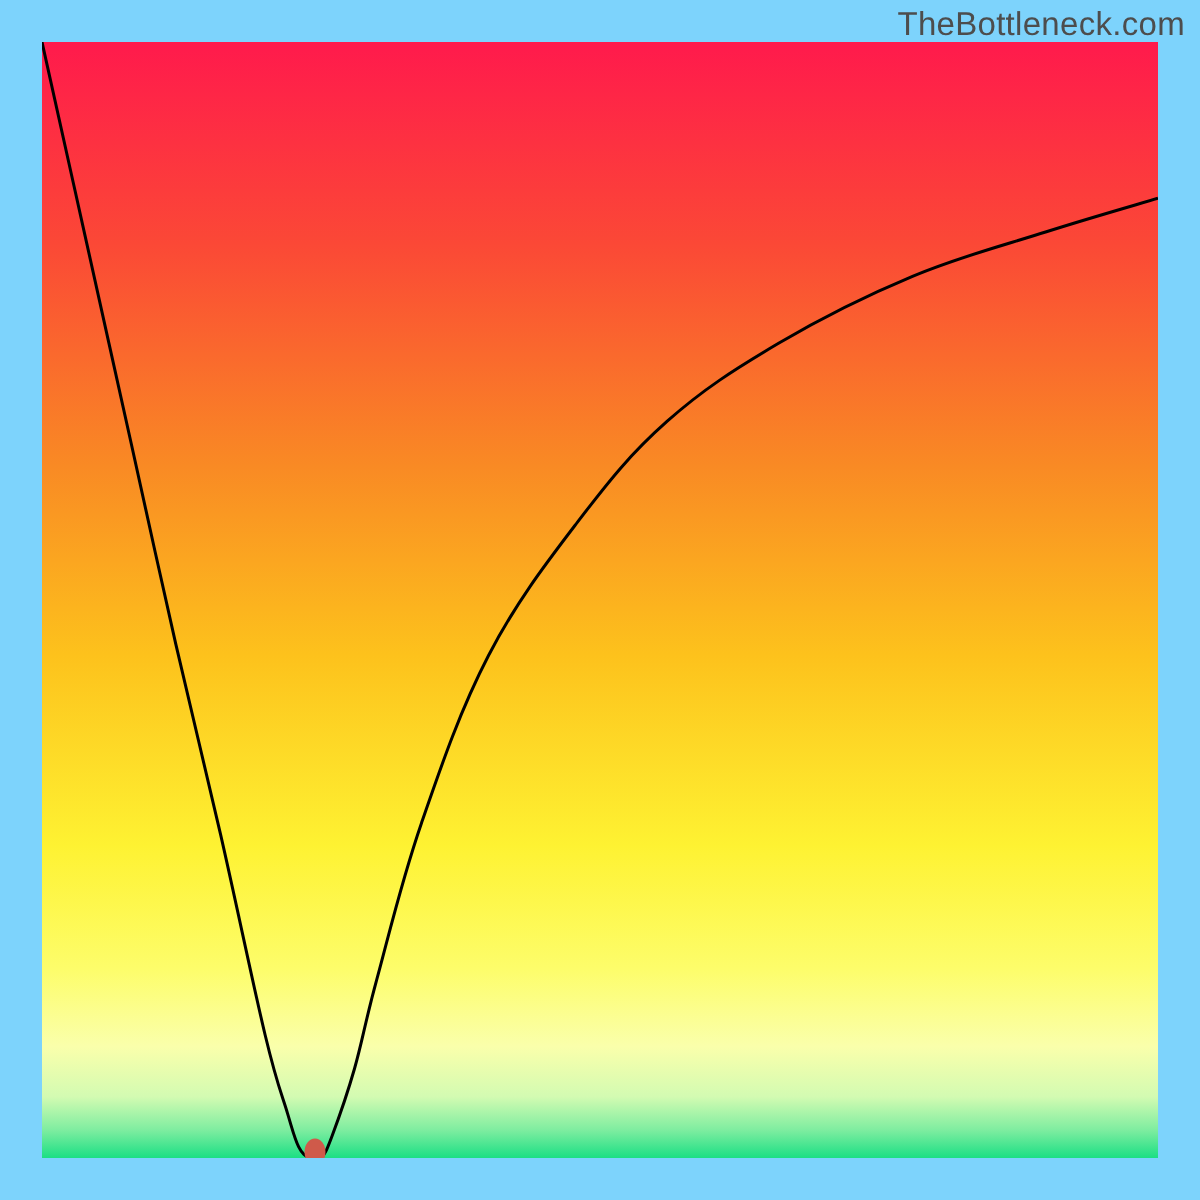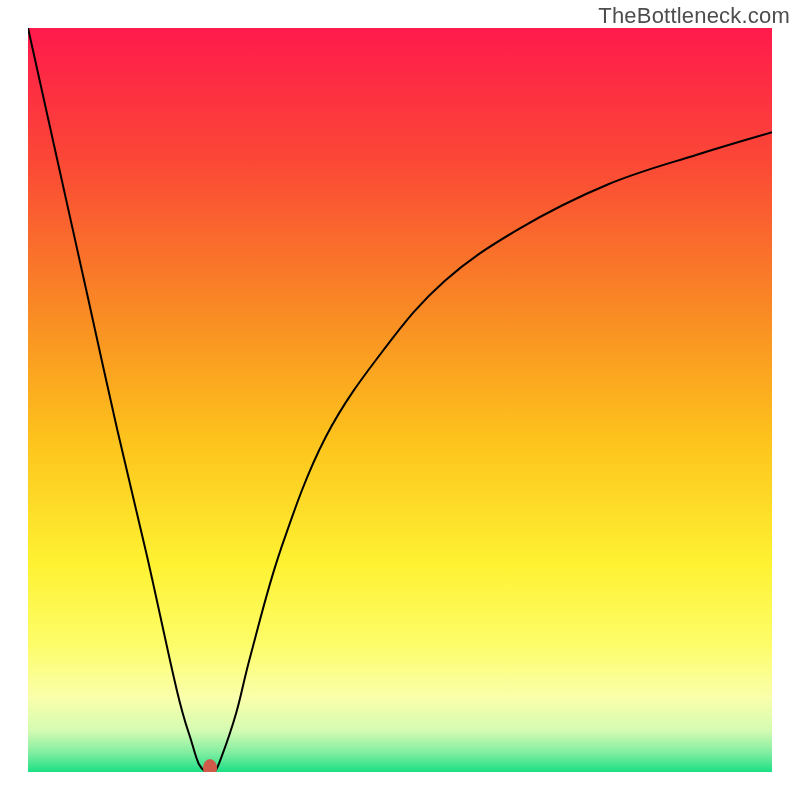--- a/index.html
+++ b/index.html
@@ -8,21 +8,21 @@
     width: 800px;
     height: 800px;
     overflow: hidden;
     background: #000000;
     font-family: Arial, Helvetica, sans-serif;
   }
   .root {
     position: relative;
     width: 800px;
     height: 800px;
-    background: #ffffff;
+    background: #7dd3fc;
   }
   .watermark {
     position: absolute;
     top: 3px;
     right: 10px;
     color: #4d4d4d;
     font-size: 22px;
     font-weight: 500;
     z-index: 30;
     letter-spacing: 0.2px;

